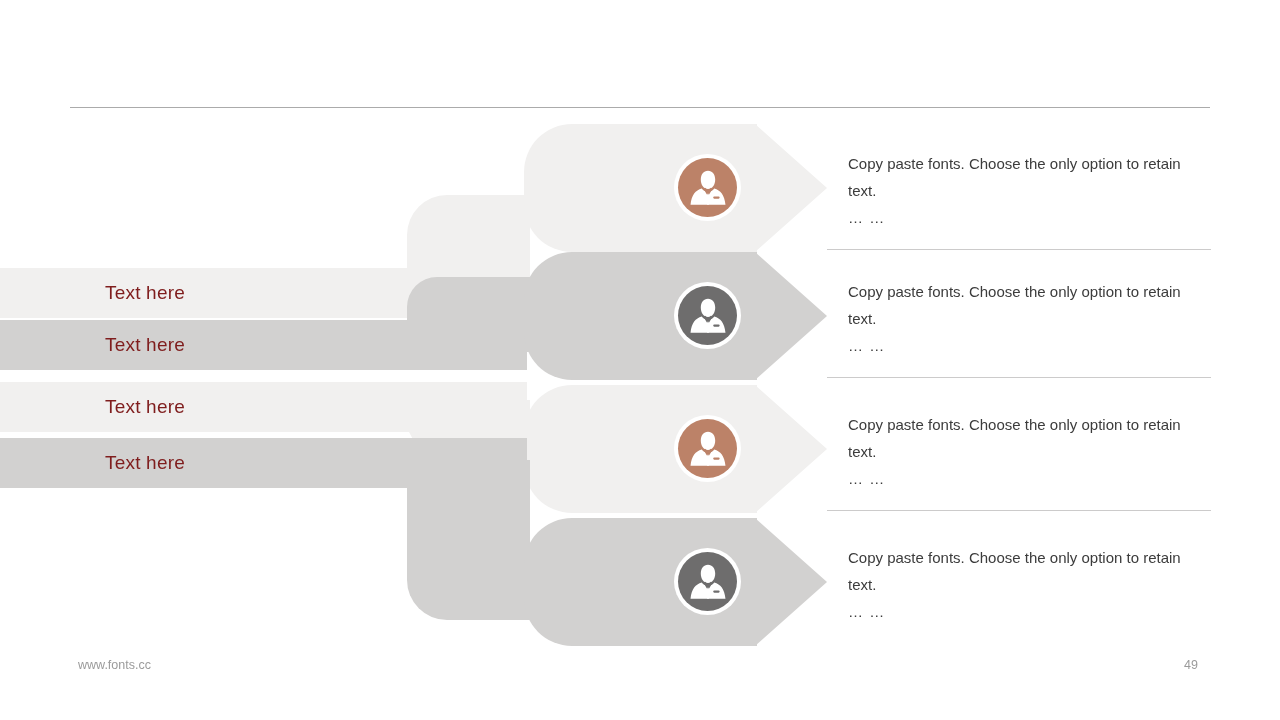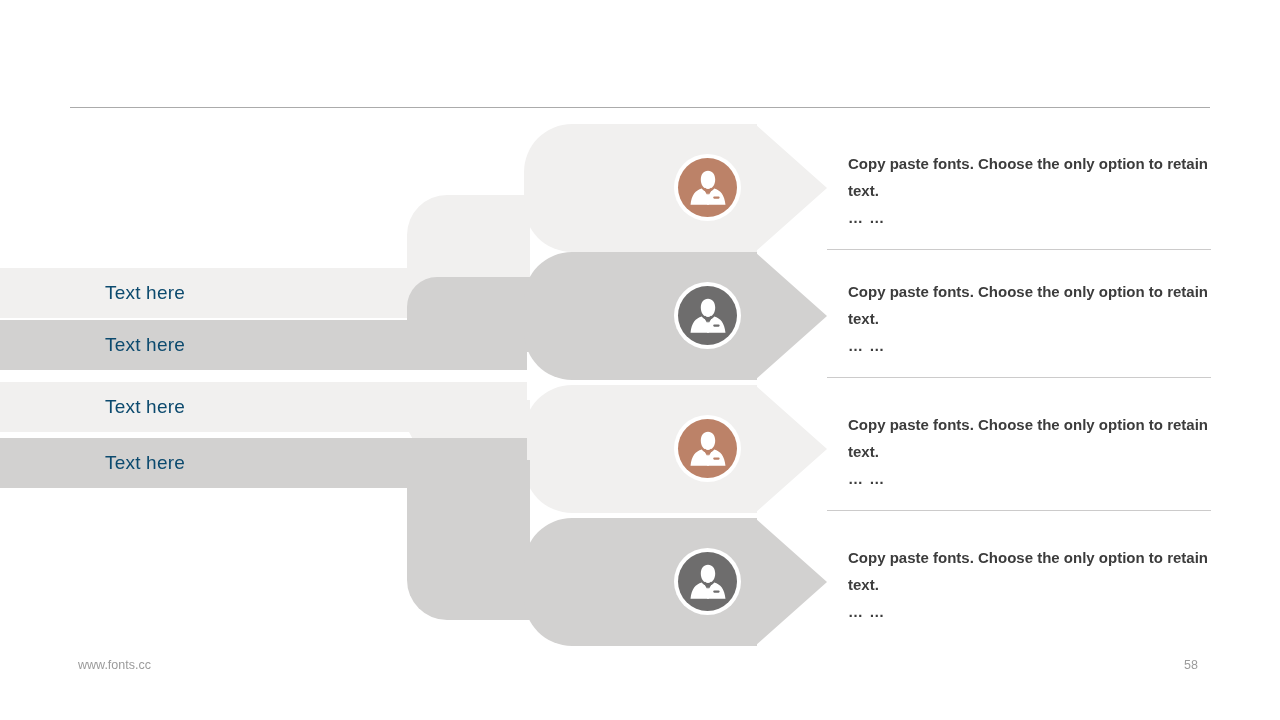--- a/index.html
+++ b/index.html
@@ -8,21 +8,21 @@
 
   .top-rule{position:absolute;left:70px;top:107px;width:1140px;height:1px;background:#ababab;}
 
   
   .light{--shape:#f1f0ef;}
   .gray{--shape:#d2d1d0;}
 
   .bar{position:absolute;left:0;width:527px;height:50px;background:var(--shape);}
   .r0 .bar{top:268px;} .r1 .bar{top:320px;} .r2 .bar{top:382px;} .r3 .bar{top:438px;}
   .bar span{position:absolute;left:105px;top:50%;transform:translateY(-50%);
-            font-size:19px;color:#0c4a6e;letter-spacing:.2px;white-space:nowrap;}
+            font-size:19px;color:#7f1d1d;letter-spacing:.2px;white-space:nowrap;}
 
   .tab{position:absolute;left:407px;width:123px;background:var(--shape);}
   .r0 .tab{top:195px;height:110px;border-top-left-radius:40px;}
   .r1 .tab{top:277px;height:75px;border-top-left-radius:30px;}
   .r2 .tab{top:400px;height:51px;border-bottom-left-radius:30px;}
   .r3 .tab{top:460px;height:160px;border-bottom-left-radius:40px;}
 
   .arrow-body{position:absolute;left:524px;width:233px;height:128px;background:var(--shape);
               border-radius:48px 0 0 48px;}
   .arrow-tip{position:absolute;left:755px;width:72px;height:128px;background:var(--shape);
@@ -30,21 +30,21 @@
   .r0 .arrow-body,.r0 .arrow-tip{top:124px;}
   .r1 .arrow-body,.r1 .arrow-tip{top:252px;}
   .r2 .arrow-body,.r2 .arrow-tip{top:385px;}
   .r3 .arrow-body,.r3 .arrow-tip{top:518px;}
 
   .avatar{position:absolute;left:674px;width:67px;height:67px;border-radius:50%;background:#ffffff;}
   .r0 .avatar{top:154px;} .r1 .avatar{top:282px;} .r2 .avatar{top:415px;} .r3 .avatar{top:548px;}
   .avatar .inner{position:absolute;inset:4px;border-radius:50%;background:var(--av);}
   .avatar svg{position:absolute;left:50%;top:50%;width:46px;height:46px;transform:translate(-50%,-50%);}
 
-  .desc{position:absolute;left:848px;font-size:15px;line-height:27px;color:#3c3c3c;font-weight:bold;}
+  .desc{position:absolute;left:848px;font-size:15px;line-height:27px;color:#3c3c3c;}
   .r0 .desc{top:150px;} .r1 .desc{top:278px;} .r2 .desc{top:411px;} .r3 .desc{top:544px;}
   .desc div{white-space:nowrap;}
   .desc .dots{letter-spacing:1px;}
 
   .sep{position:absolute;left:827px;width:384px;height:1px;background:#cccbcb;}
   .r0 .sep{top:249px;} .r1 .sep{top:377px;} .r2 .sep{top:510px;}
 
   .footer-url{position:absolute;left:78px;top:658px;font-size:12.5px;color:#9b9b9b;}
   .page-num{position:absolute;left:1184px;top:658px;font-size:12.5px;color:#9b9b9b;}
 </style>
@@ -149,15 +149,15 @@
     </div>
     <div class="desc">
       <div>Copy paste fonts. Choose the only option to retain</div>
       <div>text.</div>
       <div class="dots">… …</div>
     </div>
 
   </div>
 
   <div class="footer-url">www.fonts.cc</div>
-  <div class="page-num">58</div>
+  <div class="page-num">49</div>
 
 </div>
 
 </body></html>

